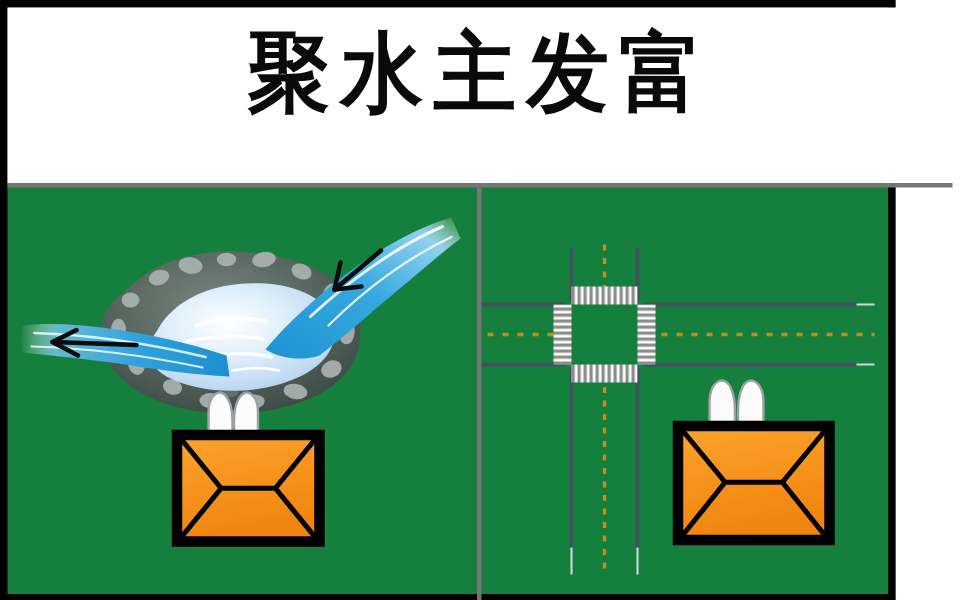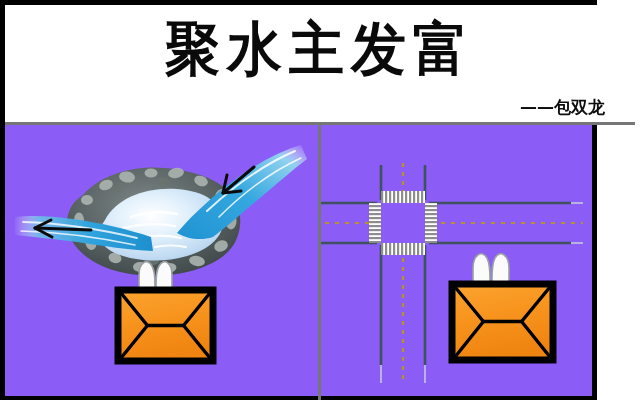--- a/index.html
+++ b/index.html
@@ -11,21 +11,21 @@
     width: 640px;
     height: 400px;
     font-family: "Liberation Serif", serif;
     overflow: hidden;
   }
   #figure {
     position: relative;
     width: 597px;
     height: 400px;
     box-sizing: border-box;
-    background: #8b5cf6;
+    background: #15803d;
     border-top: 5px solid #000000;
     border-left: 5px solid #000000;
     border-right: 5px solid #000000;
     border-bottom: 4px solid #000000;
   }
   
   #header-band {
     position: absolute;
     left: 0; top: 0;
     width: 630px;
@@ -93,21 +93,20 @@
     display: block;
   }
 </style>
 </head>
 <body>
 
 <div id="figure">
 
   <div id="header-band">
     <div id="title">聚水主发富</div>
-    <div id="byline">——包双龙</div>
   </div>
 
   <div id="divider-horizontal"></div>
   <div id="divider-vertical"></div>
 
   <div class="panel" id="panel-left">
     <svg class="art-svg" width="313" height="275" viewBox="0 0 313 275">
       <defs>
         <linearGradient id="gStreamOut" x1="0" y1="0" x2="1" y2="0">
           <stop offset="0%" stop-color="#ffffff" stop-opacity="0"></stop>

